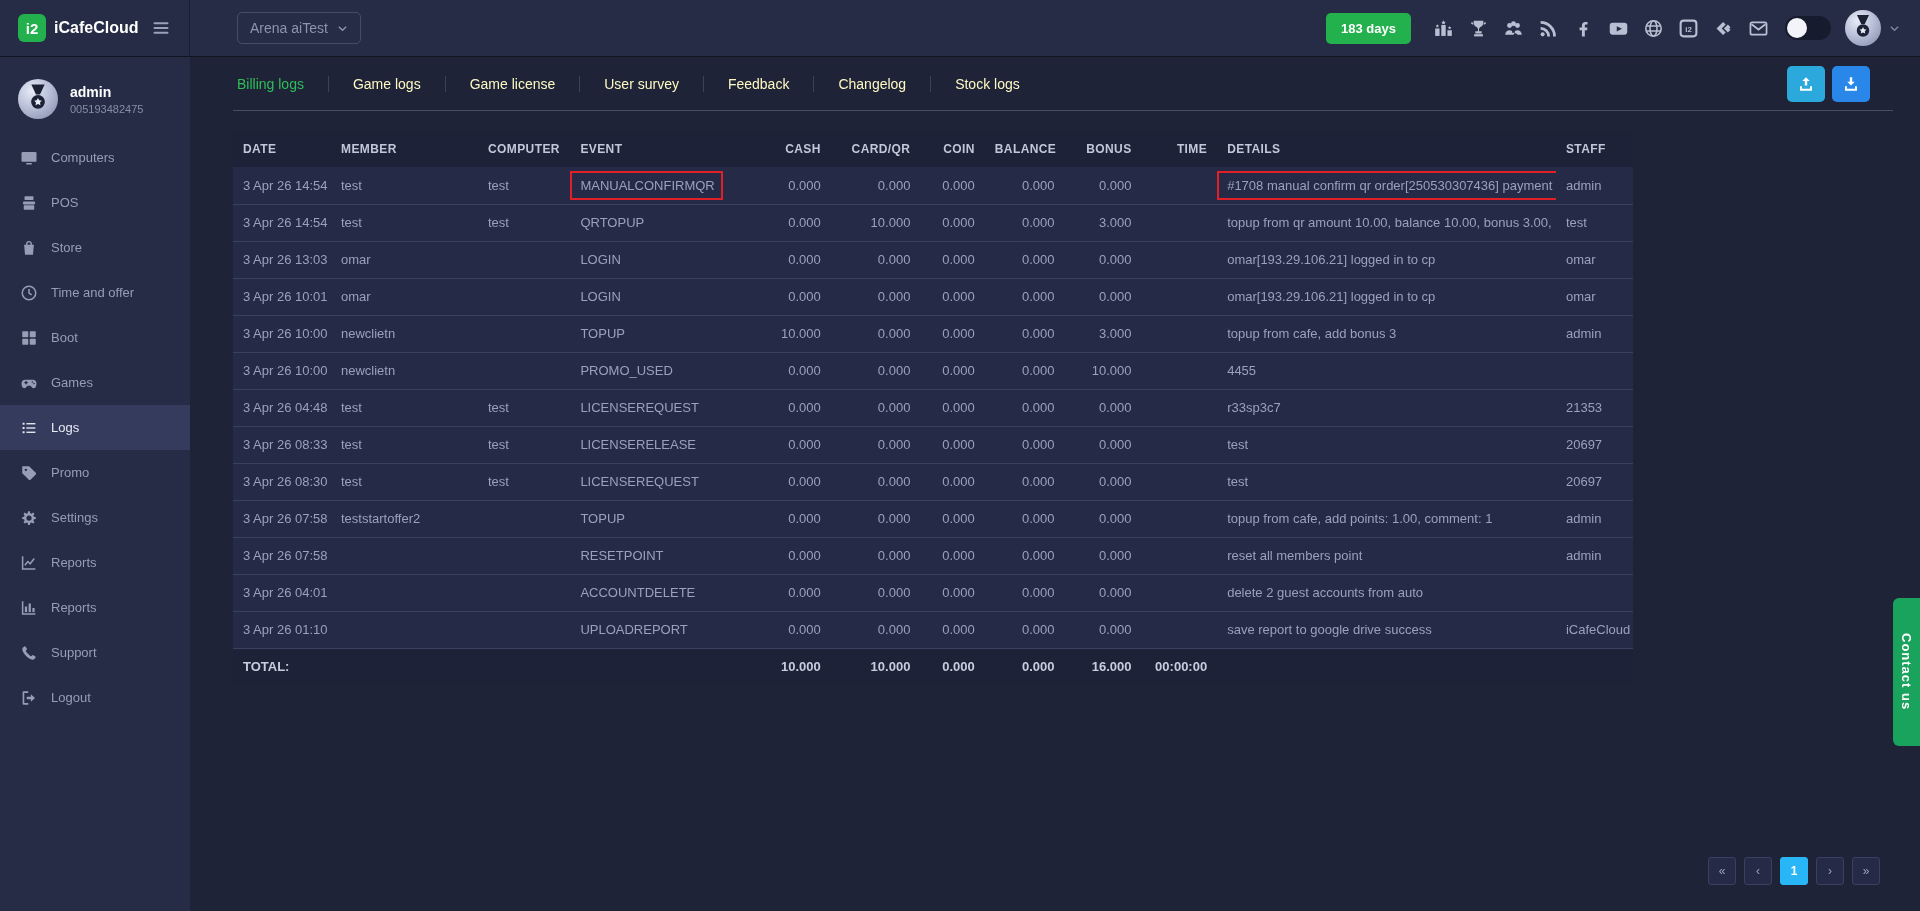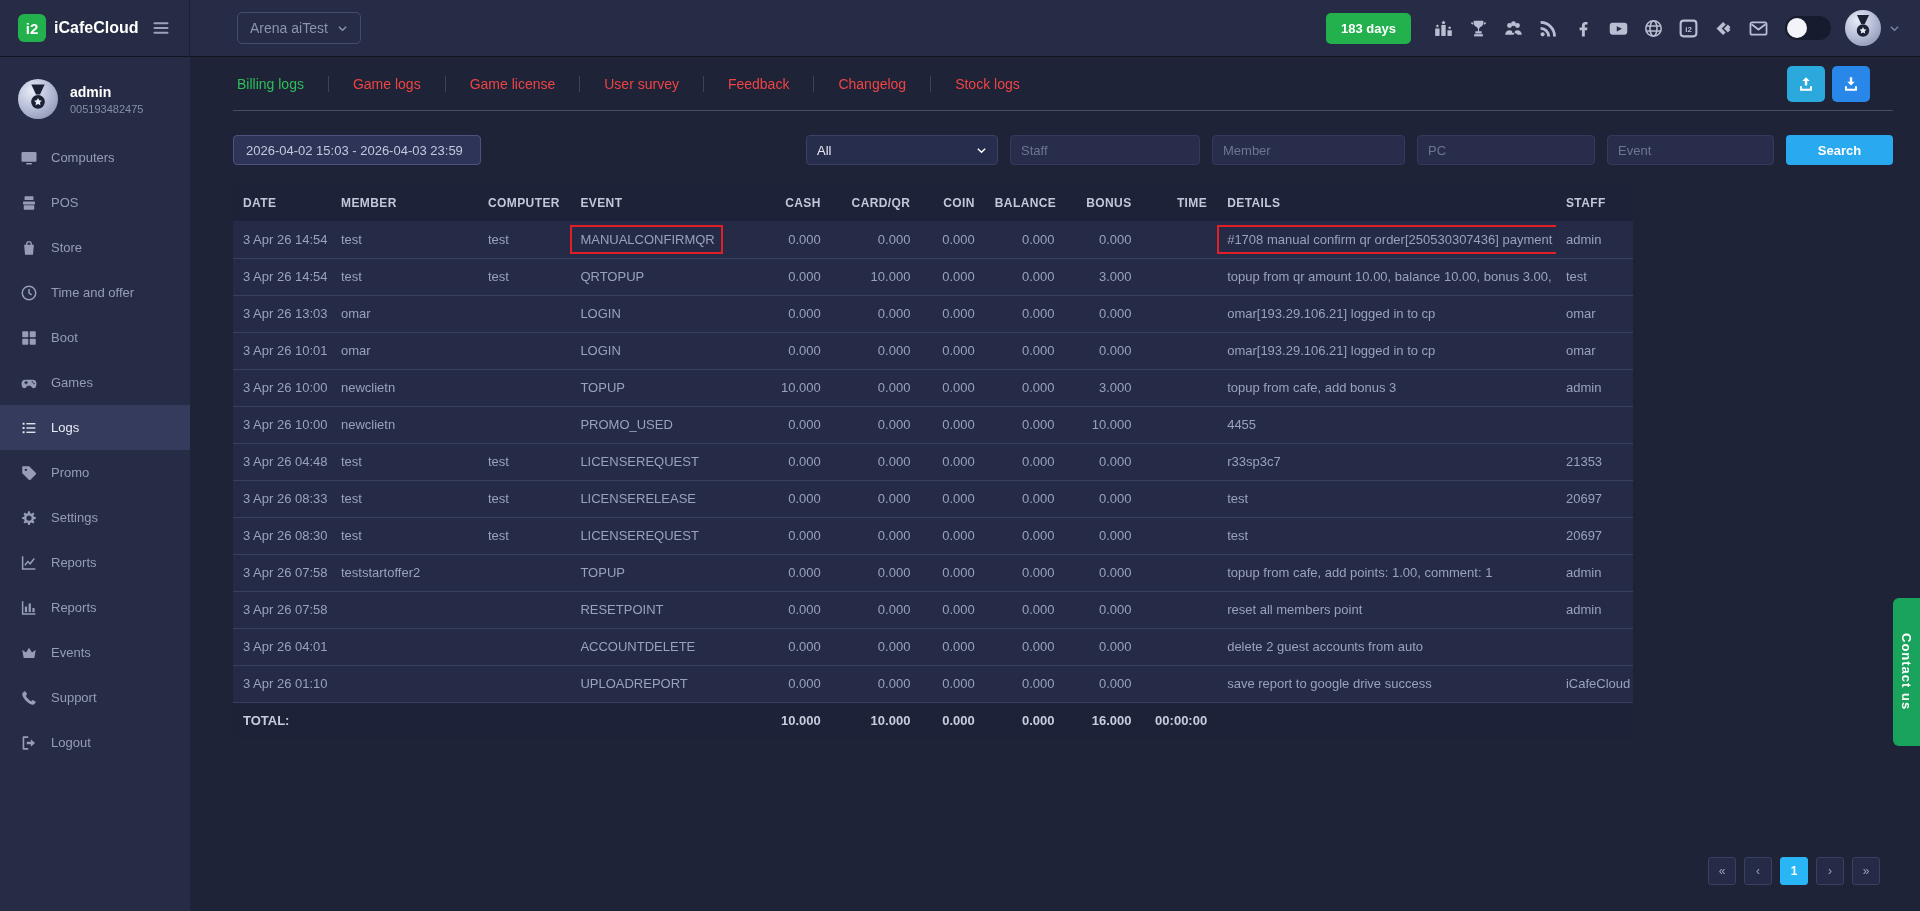--- a/index.html
+++ b/index.html
@@ -33,21 +33,21 @@
   .user-block { display:flex; align-items:center; gap:12px; padding:8px 18px 16px 18px; }
   .user-name { color:#fff; font-weight:bold; font-size:14px; }
   .user-id { color:#868da6; font-size:11px; margin-top:3px; }
   .nav { display:flex; flex-direction:column; }
   .nav-item { display:flex; align-items:center; gap:13px; height:45px; padding:0 20px; color:#969db5; cursor:pointer; font-size:13px; }
   .nav-item.active { background:#343b5c; color:#e8ebf5; }
   .nav-item svg { flex:0 0 auto; }
   
   .main { flex:1; background:#1e2338; position:relative; }
   .tabbar { display:flex; align-items:center; height:54px; margin:0 27px 0 43px; border-bottom:1px solid #484e68; }
-  .tab { color:#ef4444; font-size:14px; padding:0 24px; cursor:pointer; position:relative; }
+  .tab { color:#fef9c3; font-size:14px; padding:0 24px; cursor:pointer; position:relative; }
   .tab:first-child { padding-left:4px; }
   .tab + .tab { border-left:1px solid #3c4259; }
   .tab.active { color:#2ebf57; }
   .export-btns { position:absolute; right:50px; top:9px; display:flex; gap:7px; }
   .sq-btn { width:38px; height:36px; border:none; border-radius:5px; display:flex; align-items:center; justify-content:center; color:#fff; cursor:pointer; }
   .sq-btn.upload { background:#2ba9dd; }
   .sq-btn.download { background:#2a87ea; }
   
   .filters { display:flex; align-items:center; margin:24px 27px 0 43px; gap:12px; }
   .date-input { width:248px; height:30px; background:#2e3458; border:1px solid #4d537d; border-radius:4px; color:#c3c8dc; font-size:13px; padding:0 12px; font-family:"Liberation Sans", sans-serif; }
@@ -308,28 +308,20 @@
               <rect x="6.5" y="10" width="3" height="7.5"></rect>
               <rect x="11.5" y="6" width="3" height="11.5"></rect>
               <rect x="16.5" y="12" width="3" height="5.5"></rect>
             </svg>
           </span>
           <span>Reports</span>
         </div>
         <div class="nav-item">
           <span style="display:flex">
             <svg width="18" height="18" viewBox="0 0 24 24" fill="currentColor">
-              <path d="M3 7.5l5 3.8L12 5l4 6.3 5-3.8-1.9 11H4.9z"></path>
-            </svg>
-          </span>
-          <span>Events</span>
-        </div>
-        <div class="nav-item">
-          <span style="display:flex">
-            <svg width="18" height="18" viewBox="0 0 24 24" fill="currentColor">
               <path d="M6.6 3c.5 0 3 3.5 2.8 4-.1.5-1.7 1.6-1.7 2.1 0 1.4 5.8 7.2 7.2 7.2.5 0 1.6-1.6 2.1-1.7.5-.2 4 2.3 4 2.8 0 .9-2 3.6-3.6 3.6C12 21 3 12 3 6.6 3 5 5.7 3 6.6 3z"></path>
             </svg>
           </span>
           <span>Support</span>
         </div>
         <div class="nav-item">
           <span style="display:flex">
             <svg width="18" height="18" viewBox="0 0 24 24" fill="currentColor">
               <path d="M11 3H4.8A1.3 1.3 0 003.5 4.3v15.4A1.3 1.3 0 004.8 21H11v-2.2H5.7V5.2H11z"></path>
               <path d="M14.5 7l5.5 5-5.5 5v-3.4H9v-3.2h5.5z"></path>
@@ -363,37 +355,20 @@
       <button class="sq-btn download">
         <span style="display:flex">
             <svg width="18" height="18" viewBox="0 0 24 24" fill="currentColor">
               <path d="M12 14l-5-5h3.4V3h3.2v6H17z"></path>
               <path d="M4 15h2.6v3.4h10.8V15H20v6H4z"></path>
             </svg>
           </span>
       </button>
     </div>
 
-    <div class="filters">
-      <input class="date-input" value="2026-04-02 15:03 - 2026-04-03 23:59" style="">
-      <div class="filters-spacer"></div>
-      <div class="select-box">
-        <span>All</span>
-        <span style="display:flex;color:#fff">
-            <svg width="11" height="11" viewBox="0 0 24 24">
-              <path d="M4 8l8 8 8-8" stroke="currentColor" stroke-width="3" fill="none"></path>
-            </svg>
-          </span>
-      </div>
-      <input class="f-input f-staff" placeholder="Staff" style="">
-      <input class="f-input f-member" placeholder="Member" style="">
-      <input class="f-input f-pc" placeholder="PC" style="">
-      <input class="f-input f-event" placeholder="Event" style="">
-      <button class="search-btn">Search</button>
-    </div>
 
     <table class="log-table">
       <colgroup>
         <col style="width:7%">
           <col style="width:10.5%">
           <col style="width:6.6%">
           <col style="width:13%">
         <col style="width:5.6%">
           <col style="width:6.4%">
           <col style="width:4.6%">

